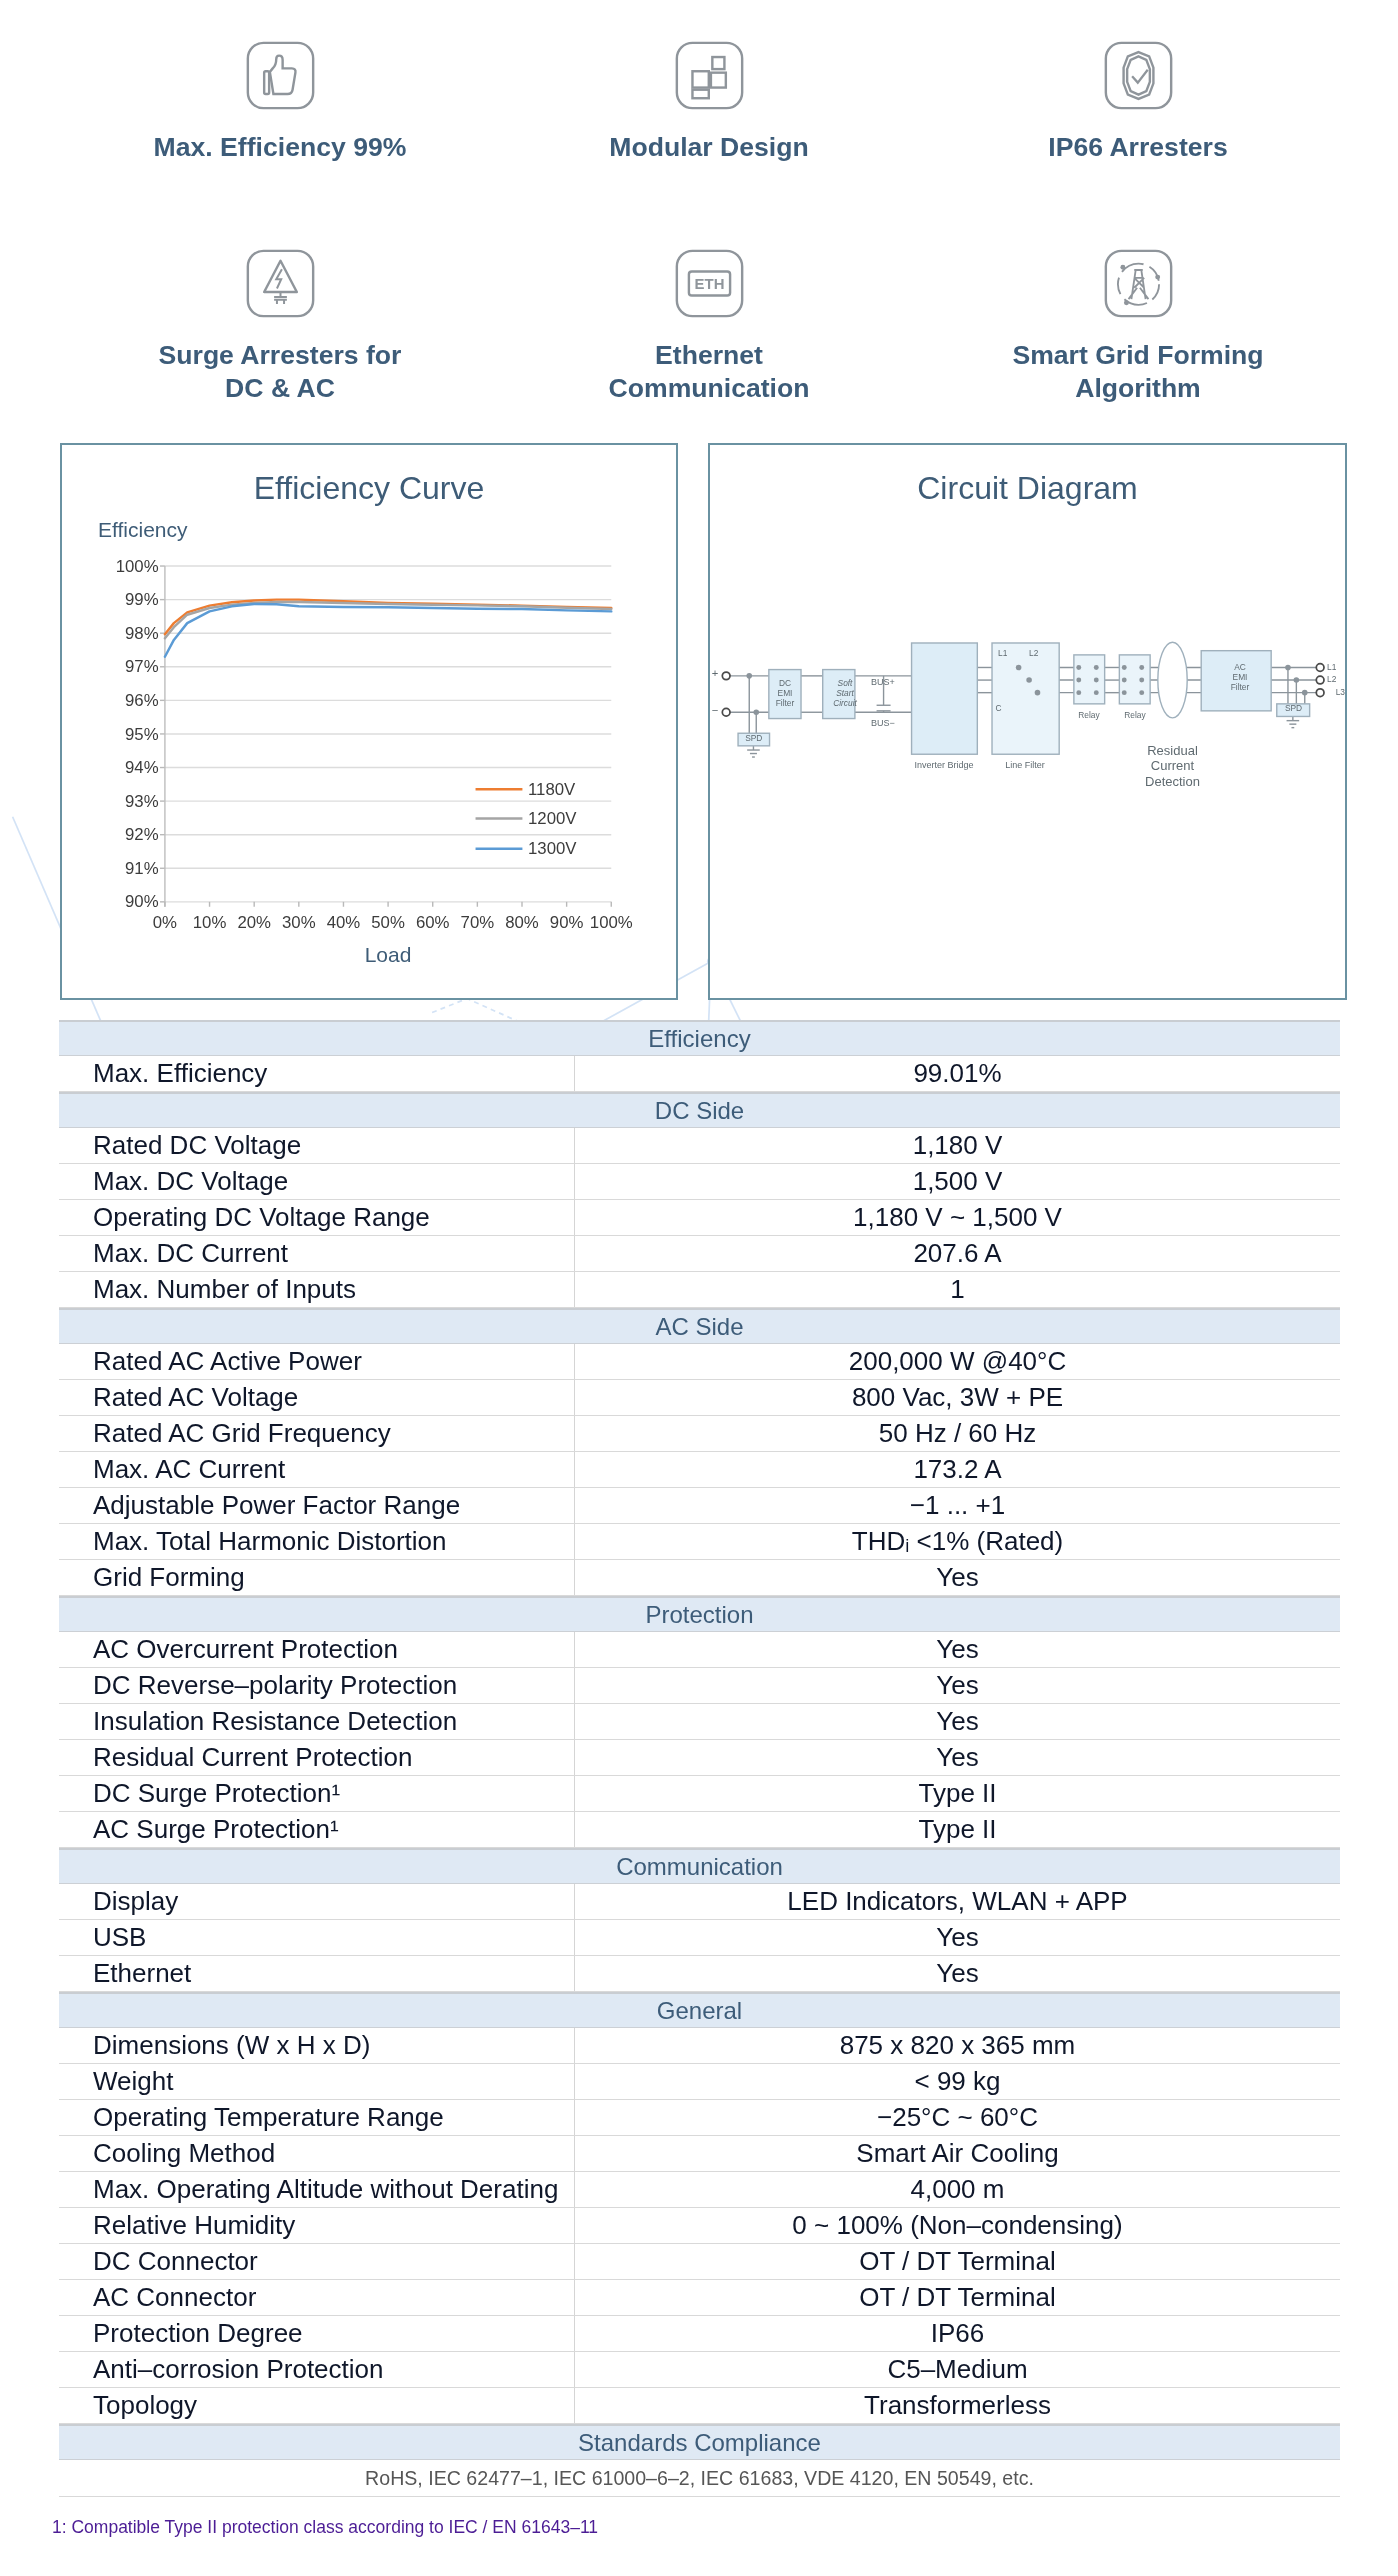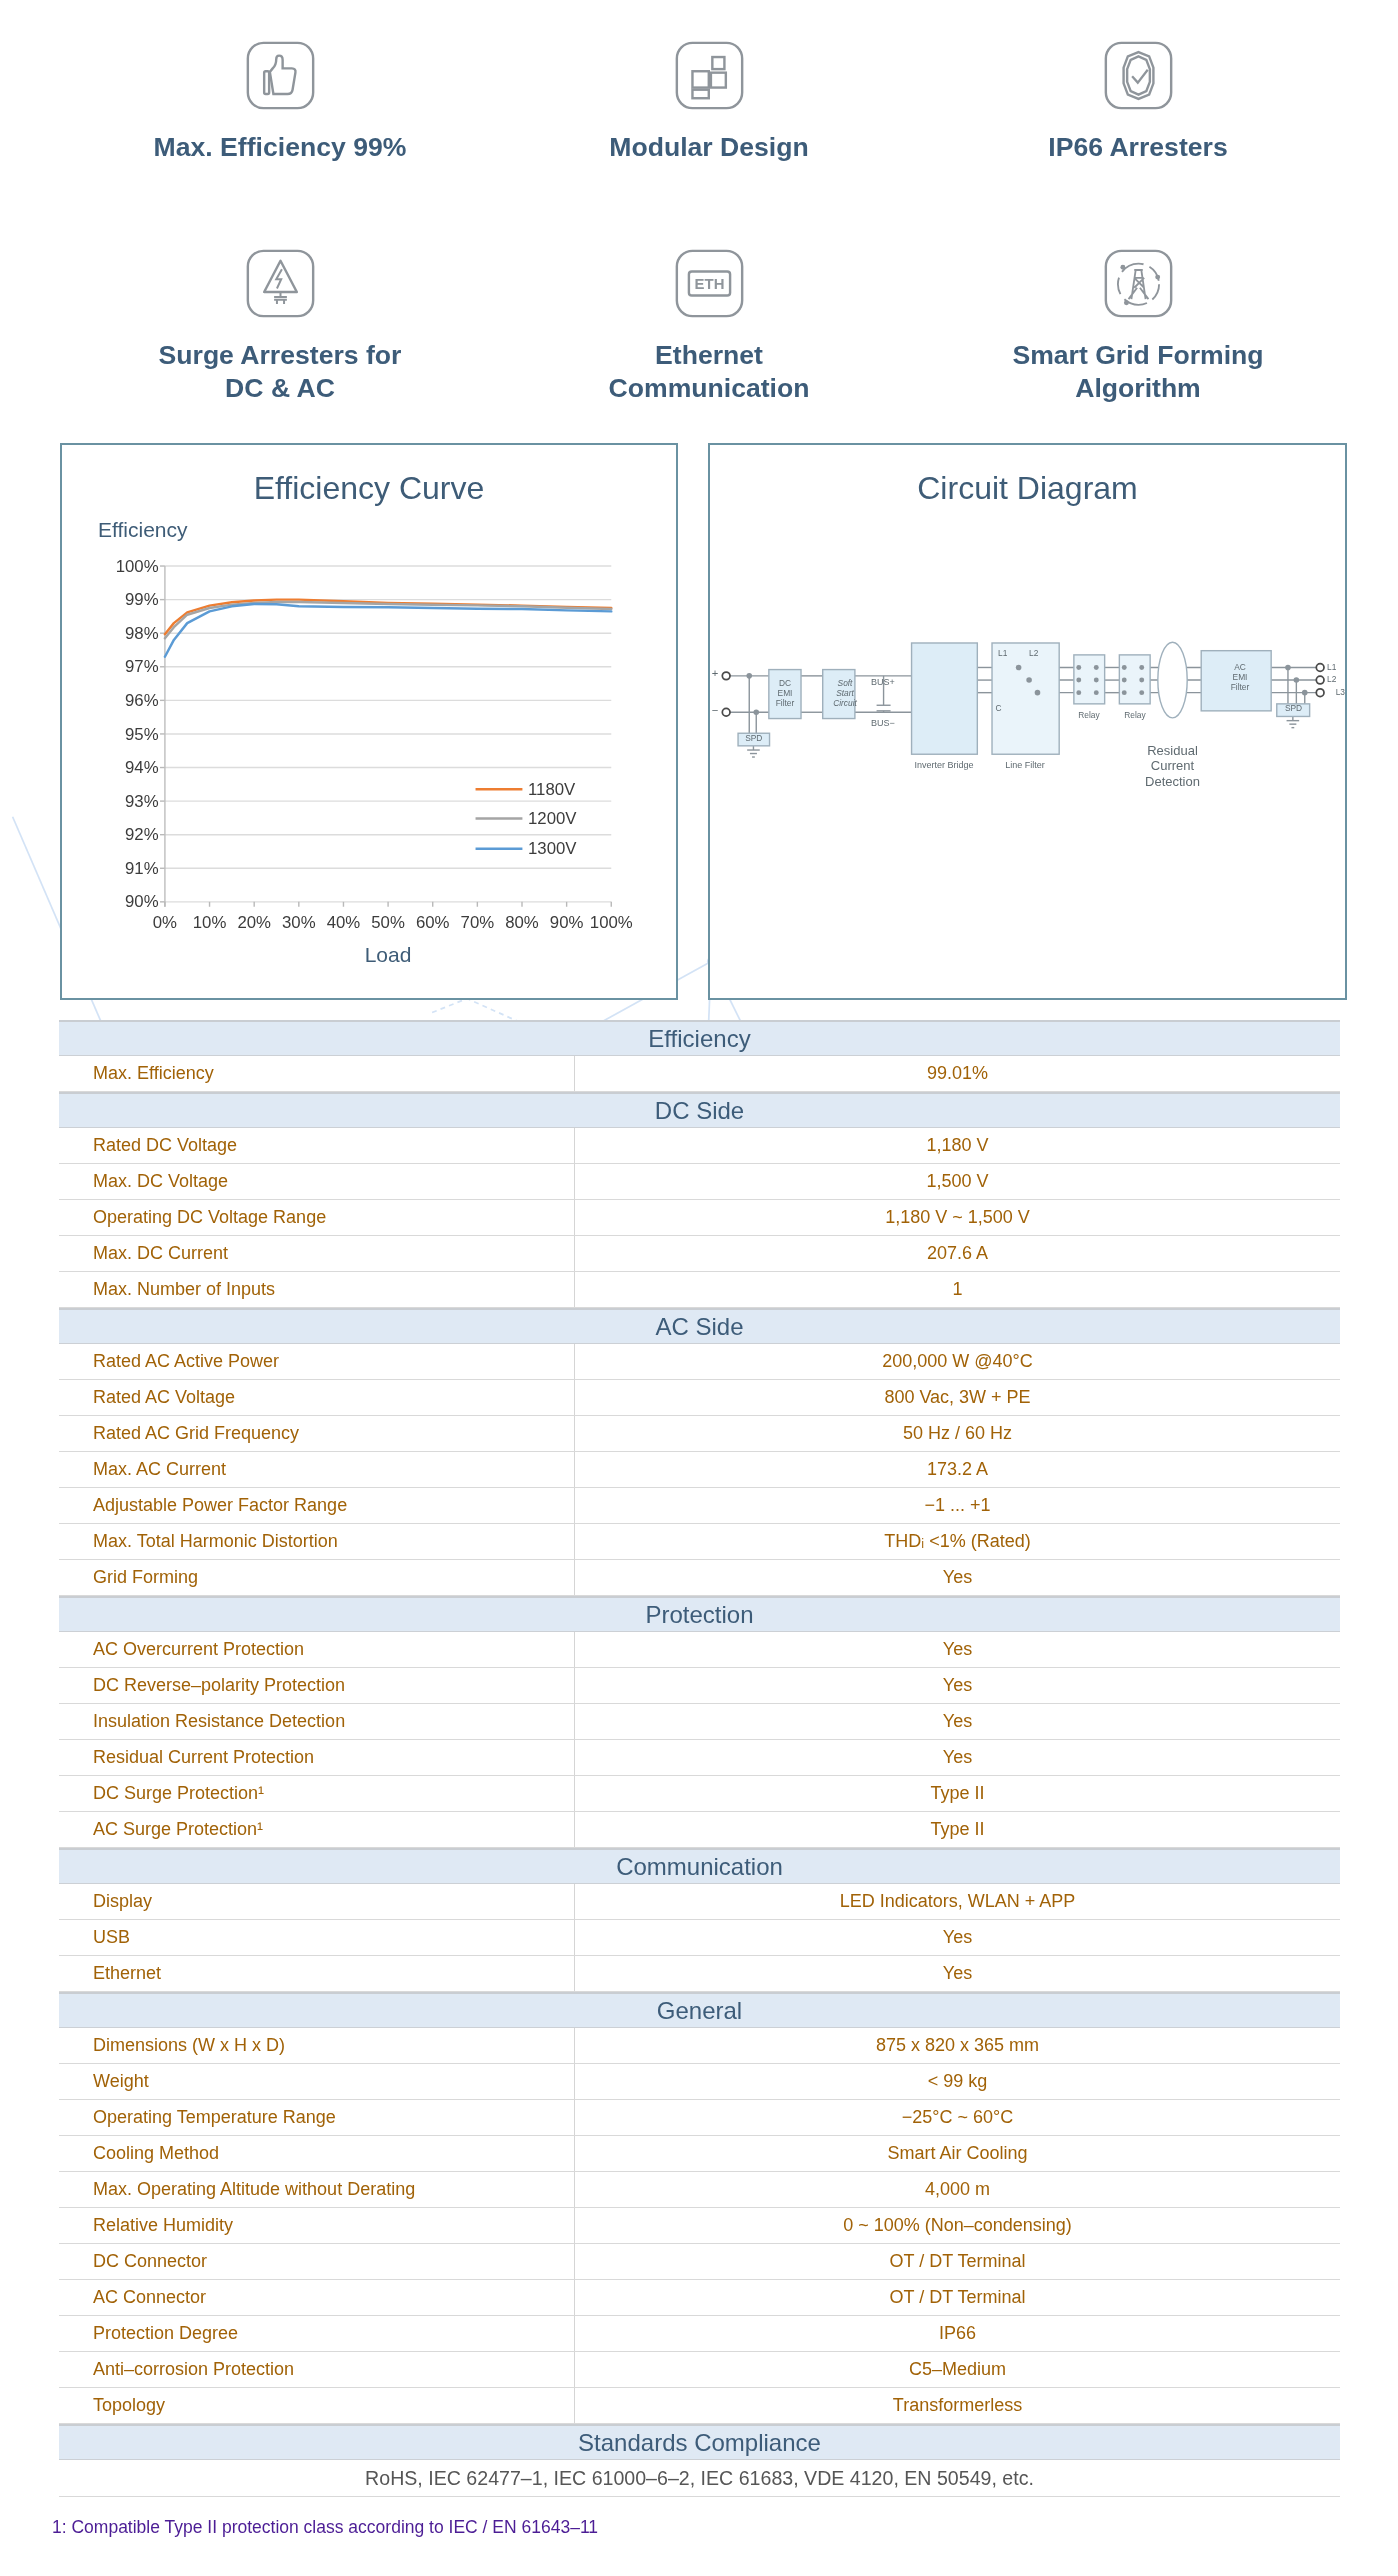--- a/index.html
+++ b/index.html
@@ -15,21 +15,21 @@
   .axis-label{position:absolute;color:#3e5c77;font-size:21px;font-weight:500;}
   .chart-svg{position:absolute;left:0;top:0;}
   .circuit-label{position:absolute;color:#5f6a70;text-align:center;white-space:pre-line;
                  line-height:1.18;font-weight:500;}
   .decor{position:absolute;left:0;top:790px;z-index:1;pointer-events:none;}
   .spec-table{position:absolute;left:59px;top:1020px;width:1281px;z-index:3;background:#fff;}
   .spec-header{height:36px;display:flex;align-items:center;justify-content:center;background:#dfe9f4;
                color:#3d5c79;font-size:24px;font-weight:500;border-top:2.1px solid #c9cdd2;
                border-bottom:1.4px solid #ccd0d5;box-sizing:border-box;}
   .spec-row{height:36px;display:flex;border-bottom:1.4px solid #d9d9d9;box-sizing:border-box;
-            font-size:18px;color:#a16207;background:#fff;}
+            font-size:26px;color:#0f172a;background:#fff;}
   .spec-label{width:515px;display:flex;align-items:center;padding-left:34px;box-sizing:border-box;}
   .spec-value{flex:1;display:flex;align-items:center;justify-content:center;border-left:1.4px solid #d5d5d5;}
   .spec-full{height:36px;display:flex;align-items:center;justify-content:center;font-size:19.6px;
              color:#565656;border-bottom:1.4px solid #d9d9d9;background:#fff;}
   .footnote{position:absolute;left:52px;top:2517px;font-size:17.5px;color:#4c1d95;}
 </style>
 </head>
 <body>
 
 <div class="page">

